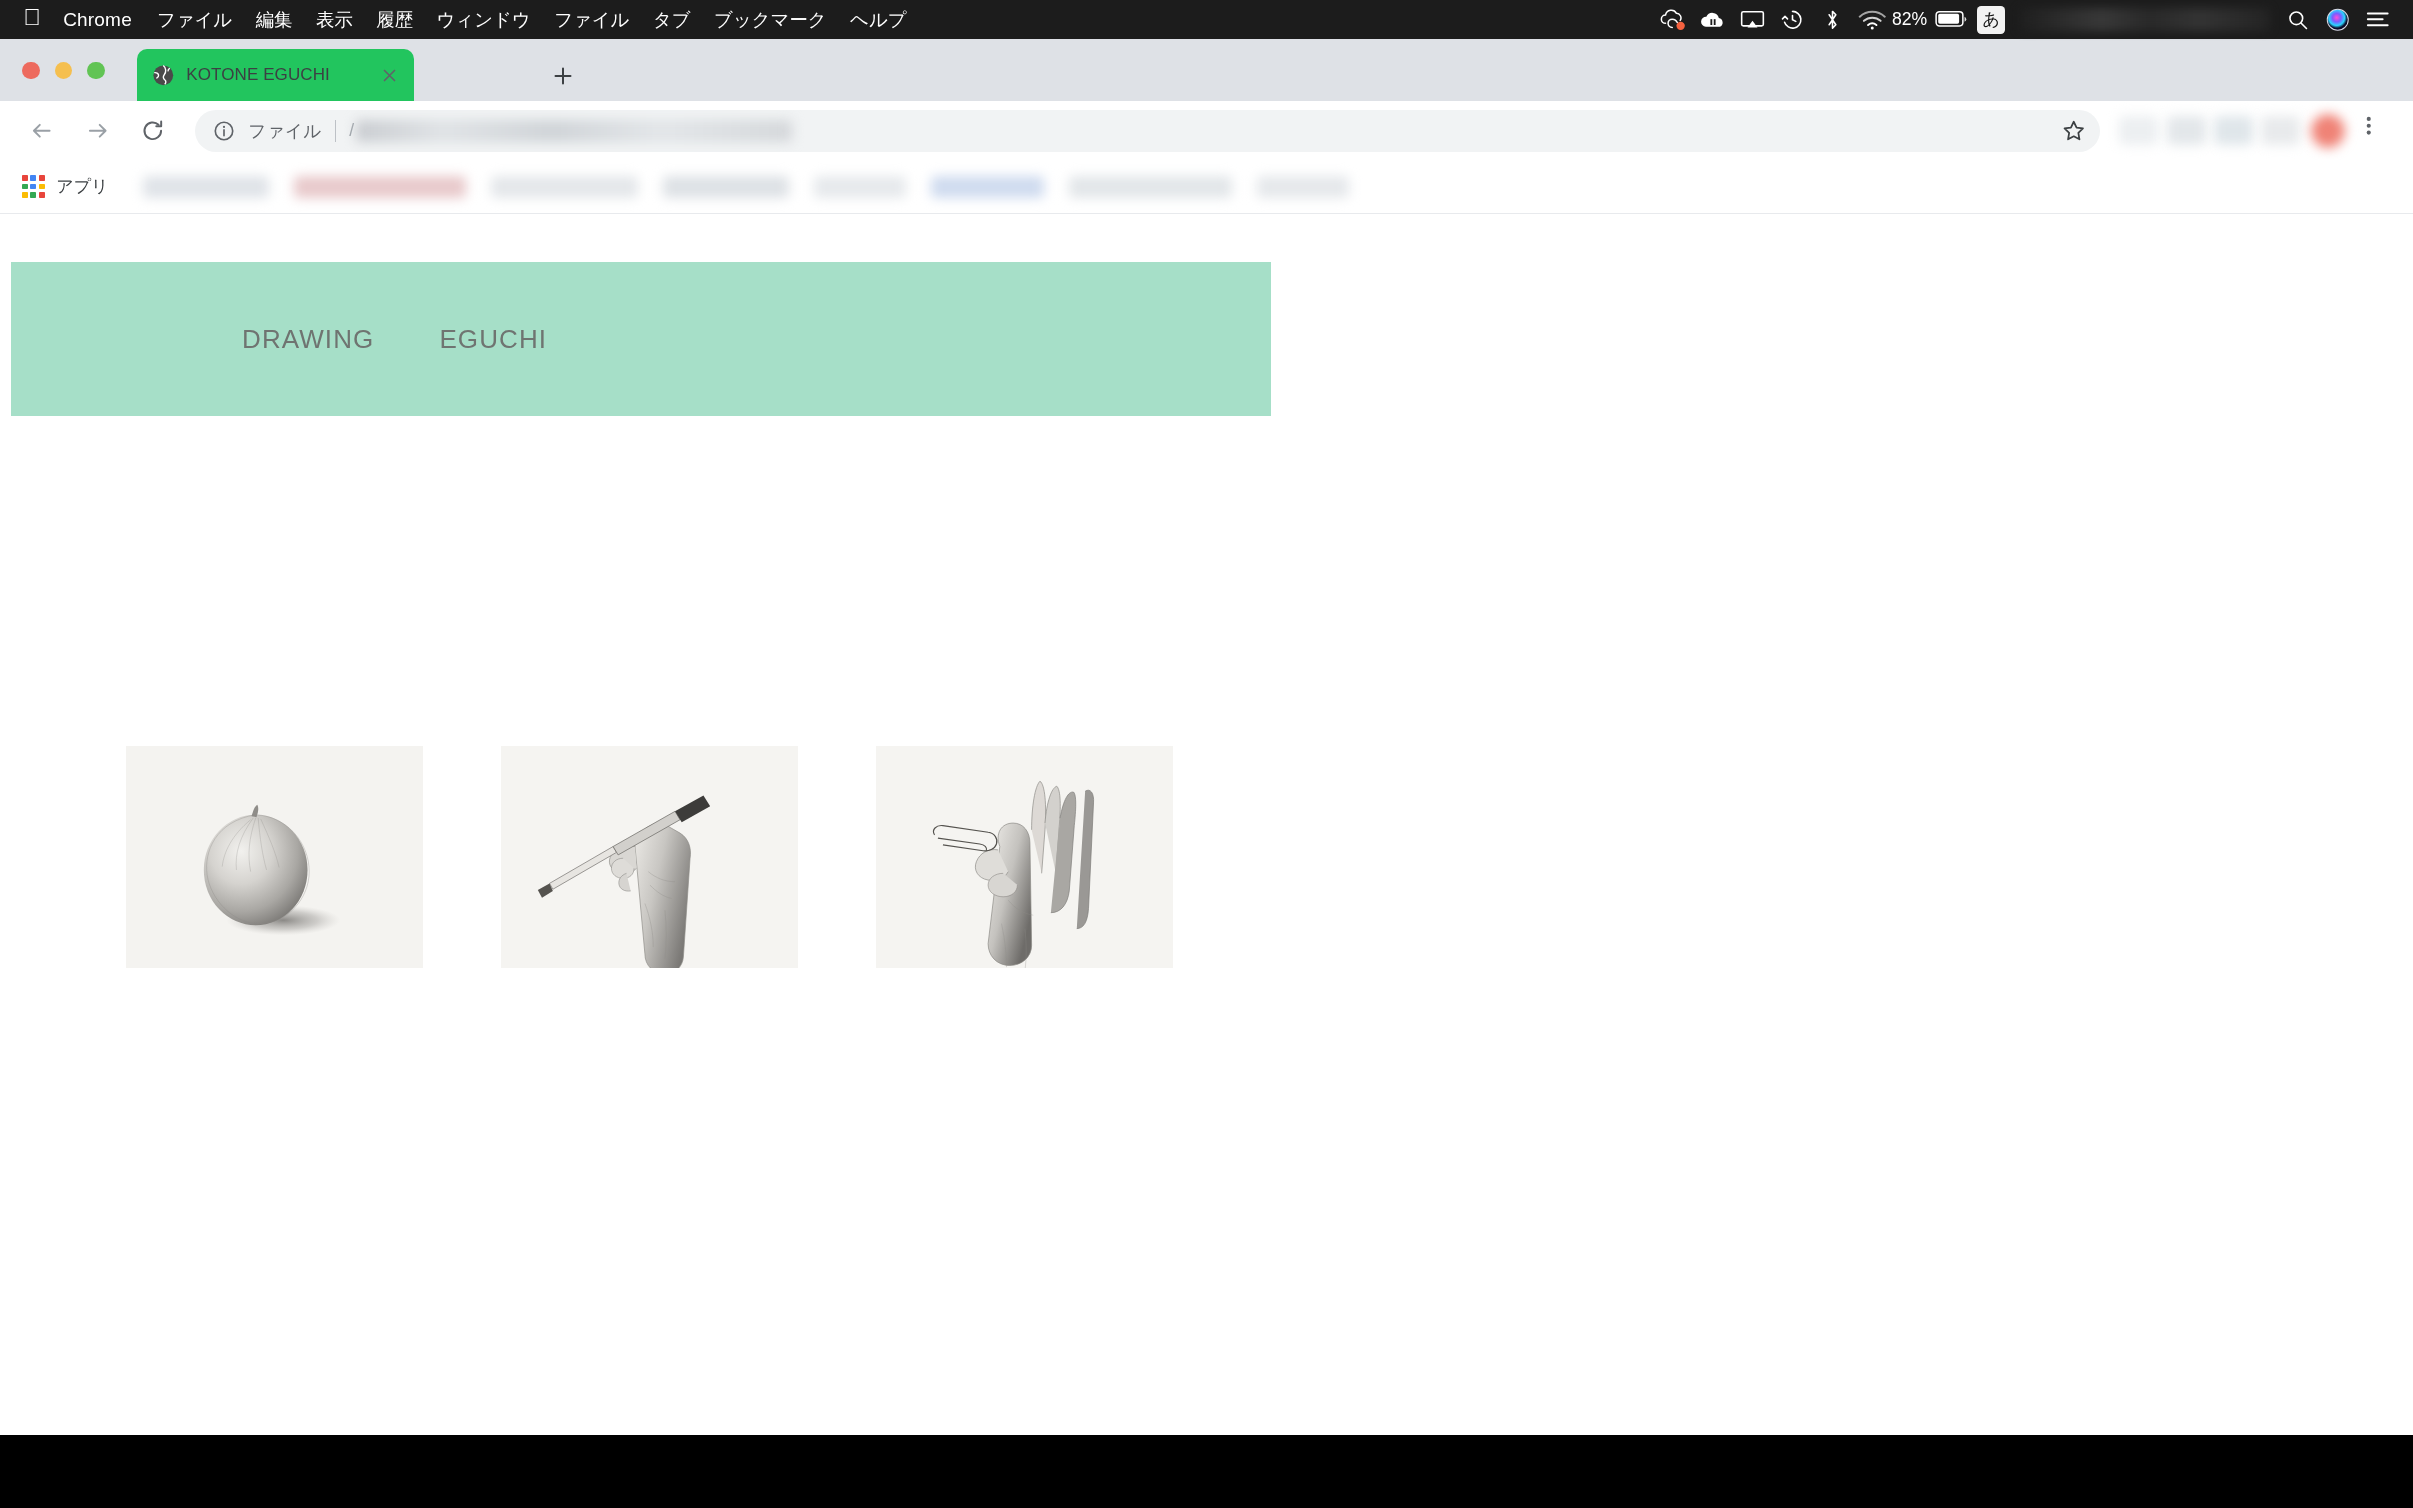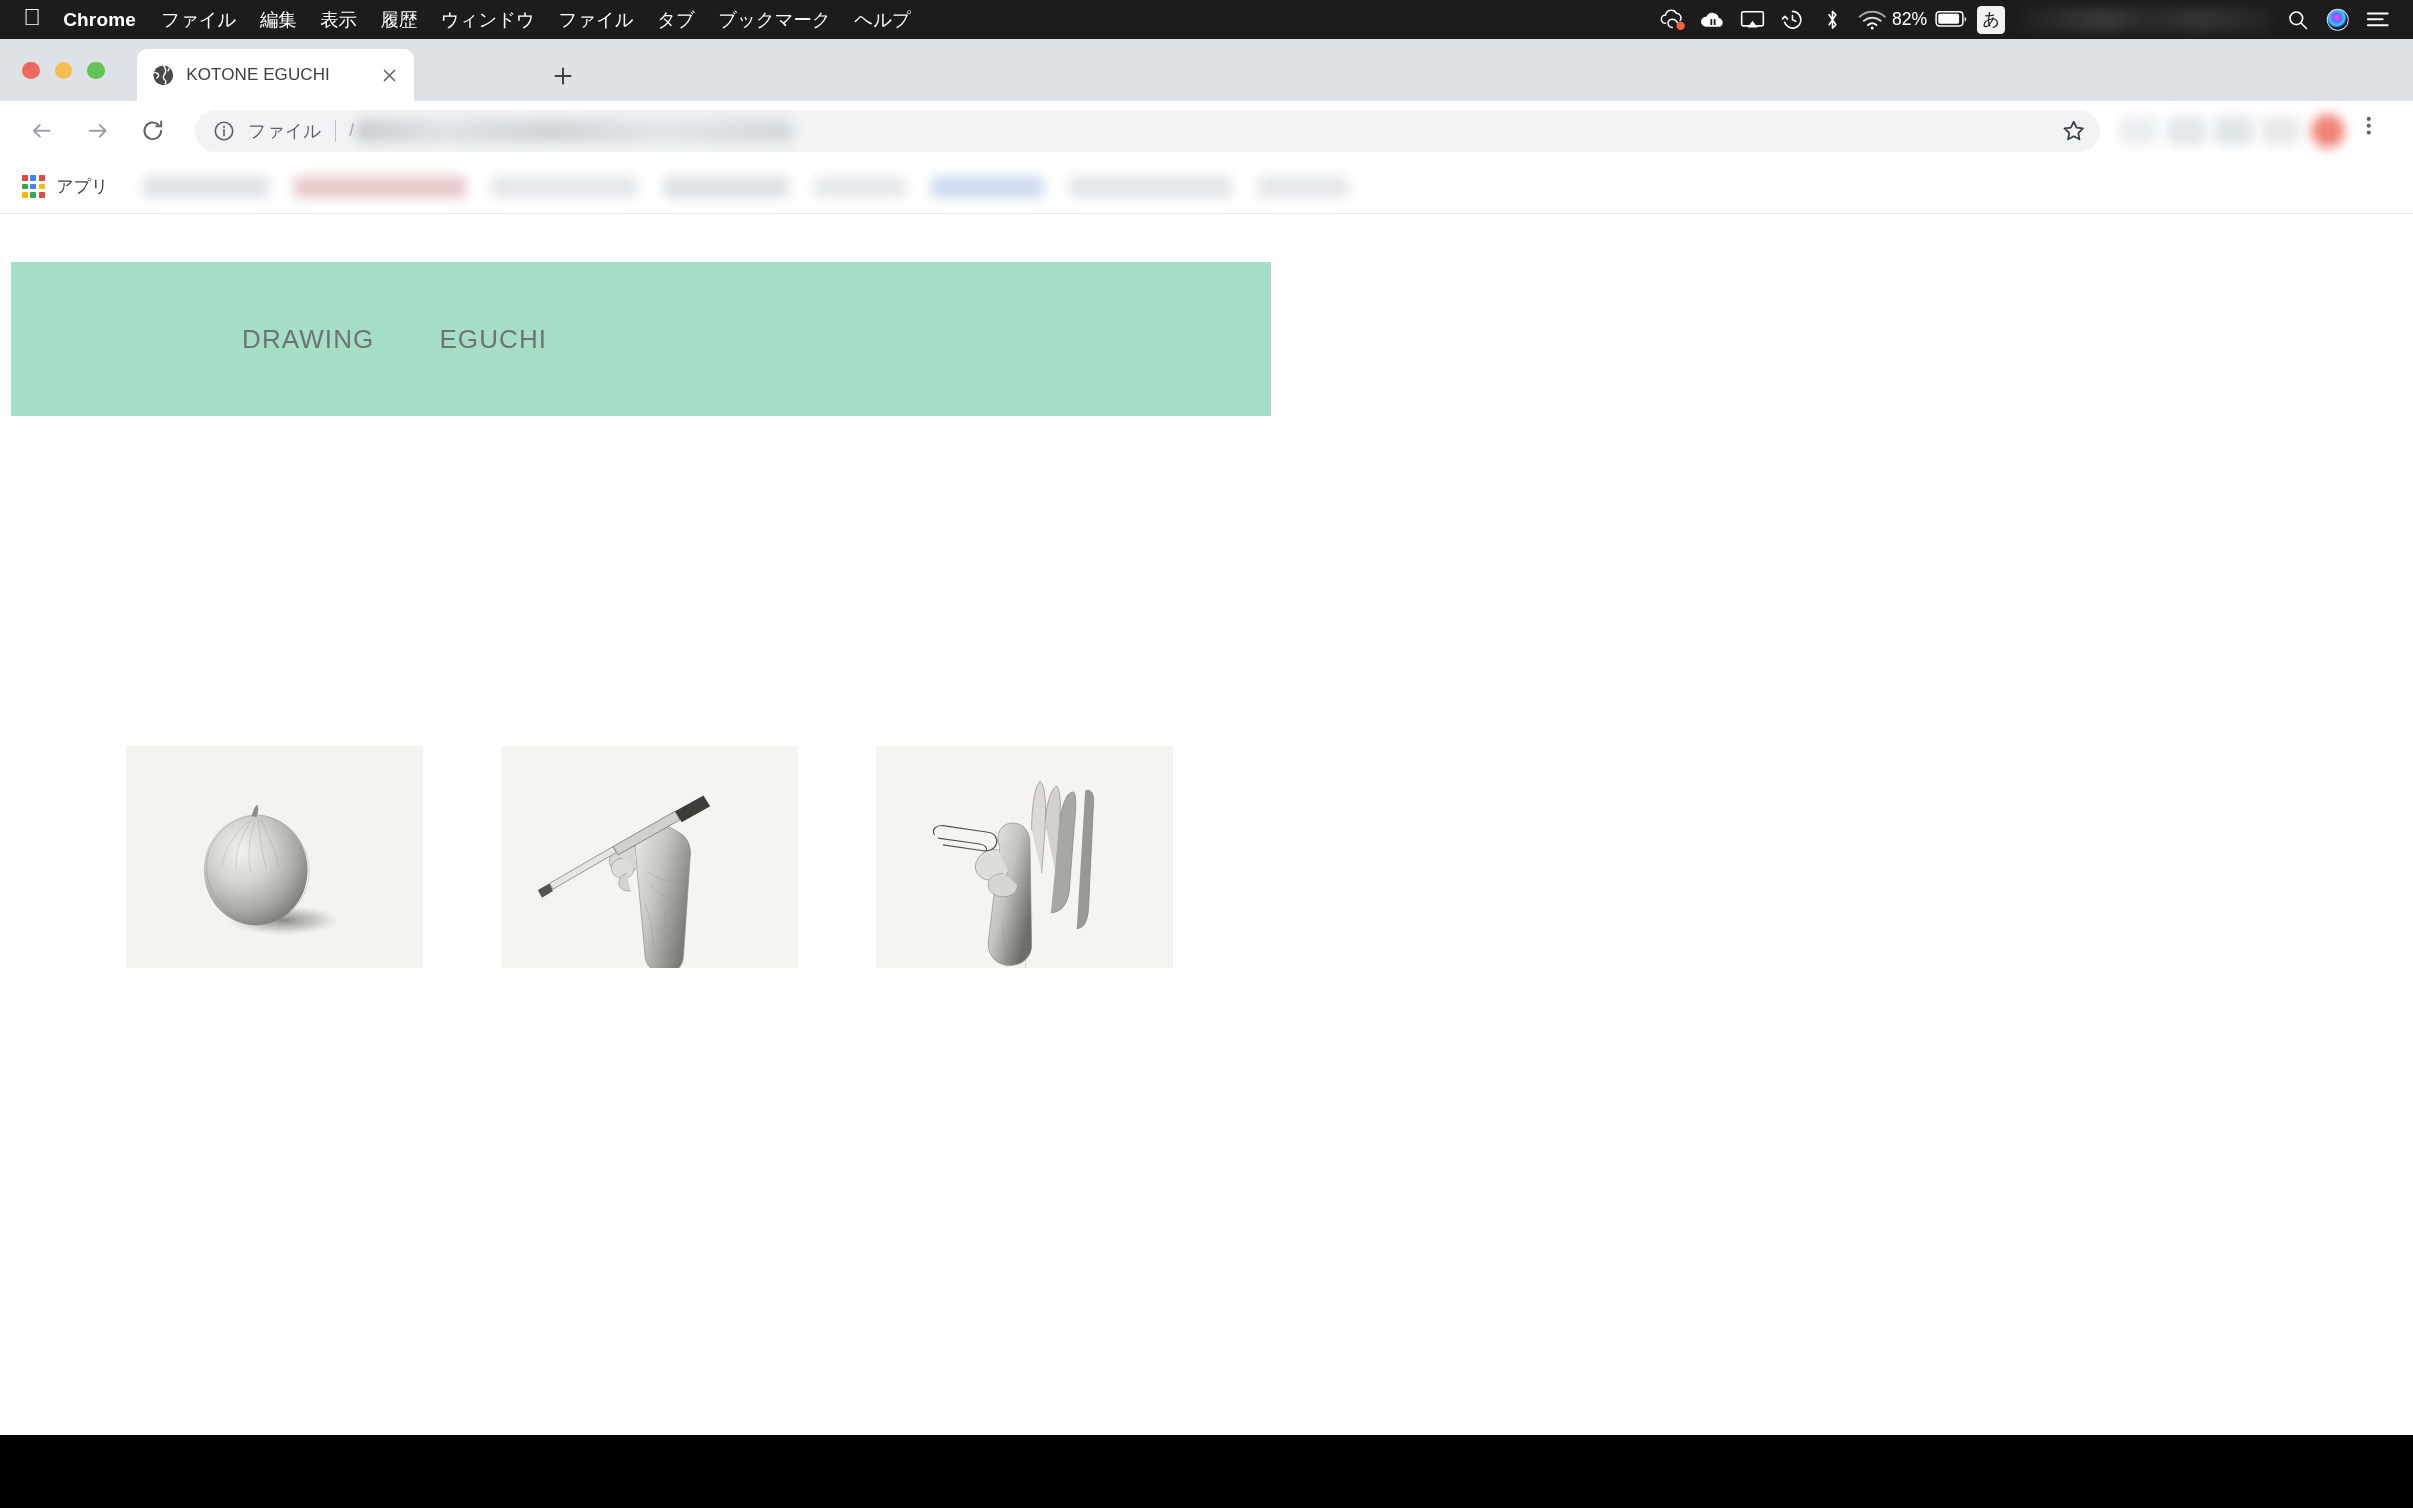--- a/index.html
+++ b/index.html
@@ -16,21 +16,21 @@
     background:#1c1c1c;
     display:flex; align-items:center;
     color:#ffffff;
     z-index:50;
   }
   #menubar .apple-logo {
     margin-left:23.5px; margin-right:22px;
     font-size:23.5px; line-height:1; position:relative; top:-1.7px;
   }
   #menubar .app-name {
-    font-weight:bold; font-size:19px; margin-right:25px; letter-spacing:0.2px;
+    font-weight:normal; font-size:19px; margin-right:25px; letter-spacing:0.2px;
   }
   #menubar .menu-item {
     font-size:18.4px; margin-right:23.5px; white-space:nowrap;
   }
   #menubar .spacer { flex:1 1 auto; }
   .status-group { display:flex; align-items:center; gap:0; padding-right:15px; }
   .status-icon {
     width:40px; height:39px; display:flex; align-items:center; justify-content:center;
     position:relative;
   }
@@ -58,21 +58,21 @@
     position:relative; height:62px; background:#dee1e6;
   }
   .traffic {
     position:absolute; top:22.6px; left:22px; display:flex; gap:15px;
   }
   .traffic span { width:17.6px; height:17.6px; border-radius:50%; display:block; }
   .tl-red{background:#ed6a5e;} .tl-yellow{background:#f5bf4f;} .tl-green{background:#61c454;}
 
   #tab {
     position:absolute; left:137px; top:10px; width:277px; height:52px;
-    background:#ffffff; border-radius:10px 10px 0 0;
+    background:#22c55e; border-radius:10px 10px 0 0;
     display:flex; align-items:center; padding:0 11.7px 0 15px;
   }
   #tab .favicon { width:22.6px; height:22.6px; flex:0 0 auto; margin-right:11.7px; }
   #tab .tab-title {
     font-size:17px; color:#3c4043; white-space:nowrap; overflow:hidden;
     text-overflow:ellipsis; flex:1 1 auto; letter-spacing:0.1px;
   }
   #tab .tab-close {
     width:25px; height:25px; flex:0 0 auto; display:flex;
     align-items:center; justify-content:center; color:#5f6368;

